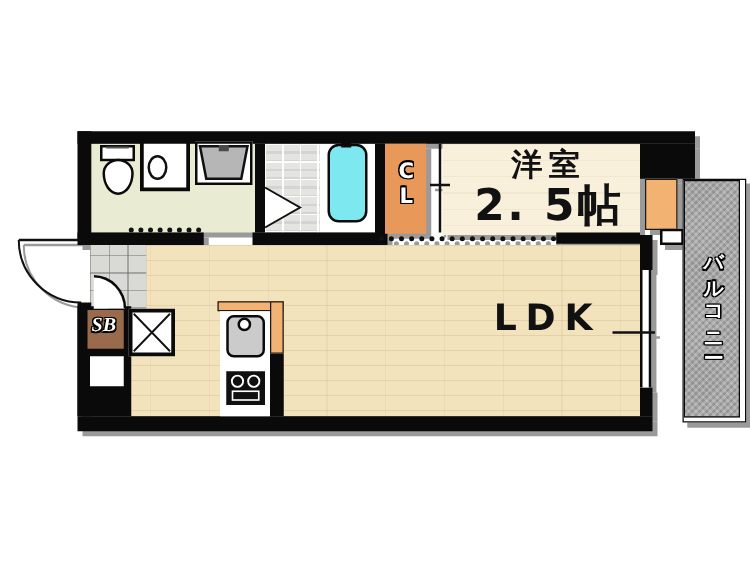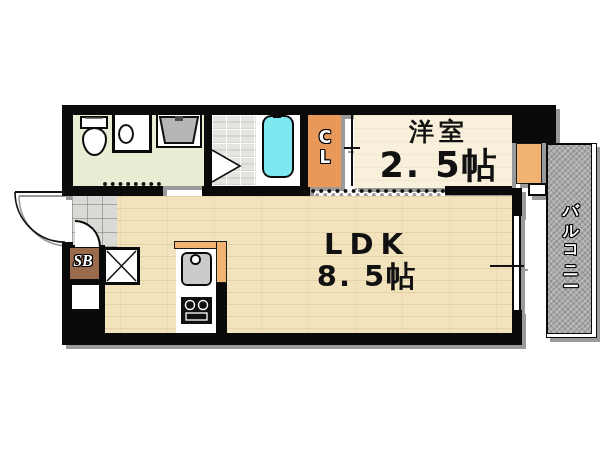--- a/index.html
+++ b/index.html
@@ -116,19 +116,18 @@
       <rect x="186" y="313" width="21" height="7" fill="none" stroke="#fff" stroke-width="1.3"></rect>
       <path d="M344,148 L360,148" stroke="#111" stroke-width="2"></path>
       <path d="M490,266 L524,266" stroke="#111" stroke-width="2"></path>
       <path d="M85,118 L103,118" stroke="#555" stroke-width="1.5"></path>
     </svg>
 
     <div class="abs roomlabel" style="left:354px;top:118px;width:170px;">
       <div style="font-size:25px;letter-spacing:5px;">洋室</div>
       <div style="font-size:35px;letter-spacing:2px;">2. 5帖</div>
     </div>
-    <div class="abs roomlabel" style="left:253px;top:228px;width:228px;">
+    <div class="abs roomlabel" style="left:253px;top:238px;width:228px;text-align:right;">
       <div style="font-size:29px;letter-spacing:7px;">LDK</div>
-      <div style="font-size:29px;letter-spacing:2px;">8. 5帖</div>
     </div>
 
   </div>
 </div>
 
 </body></html>

